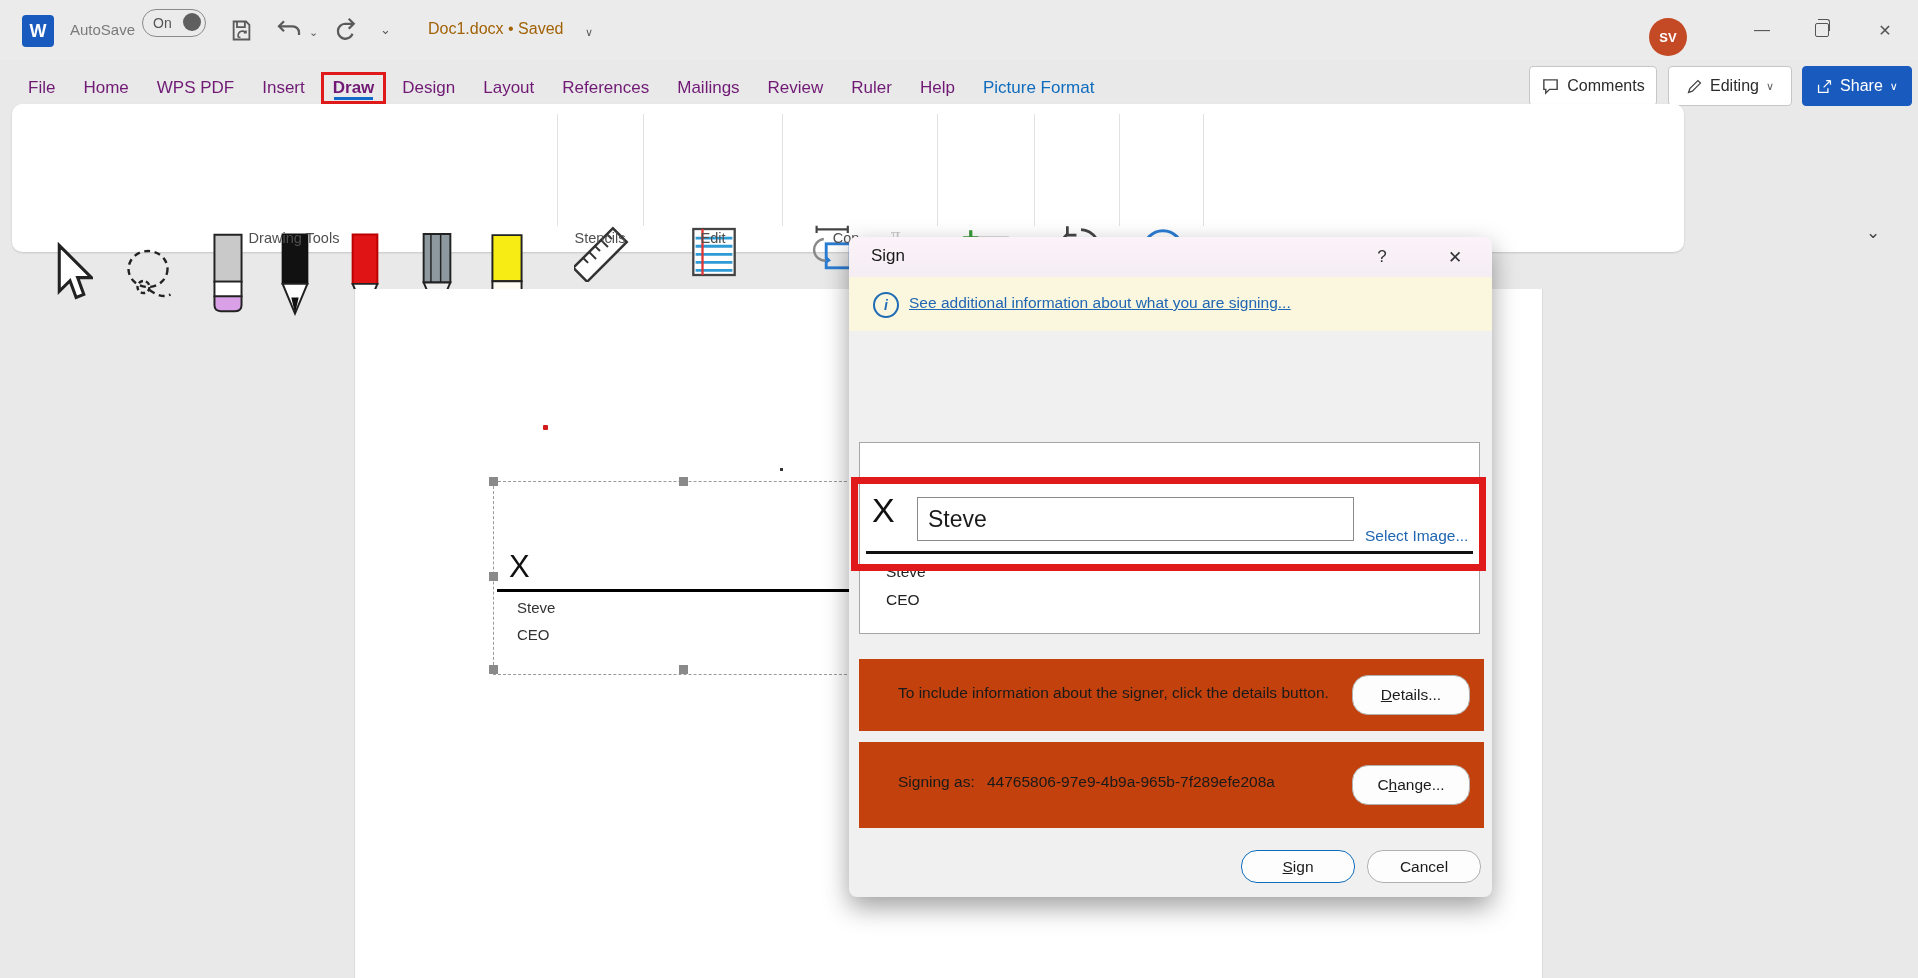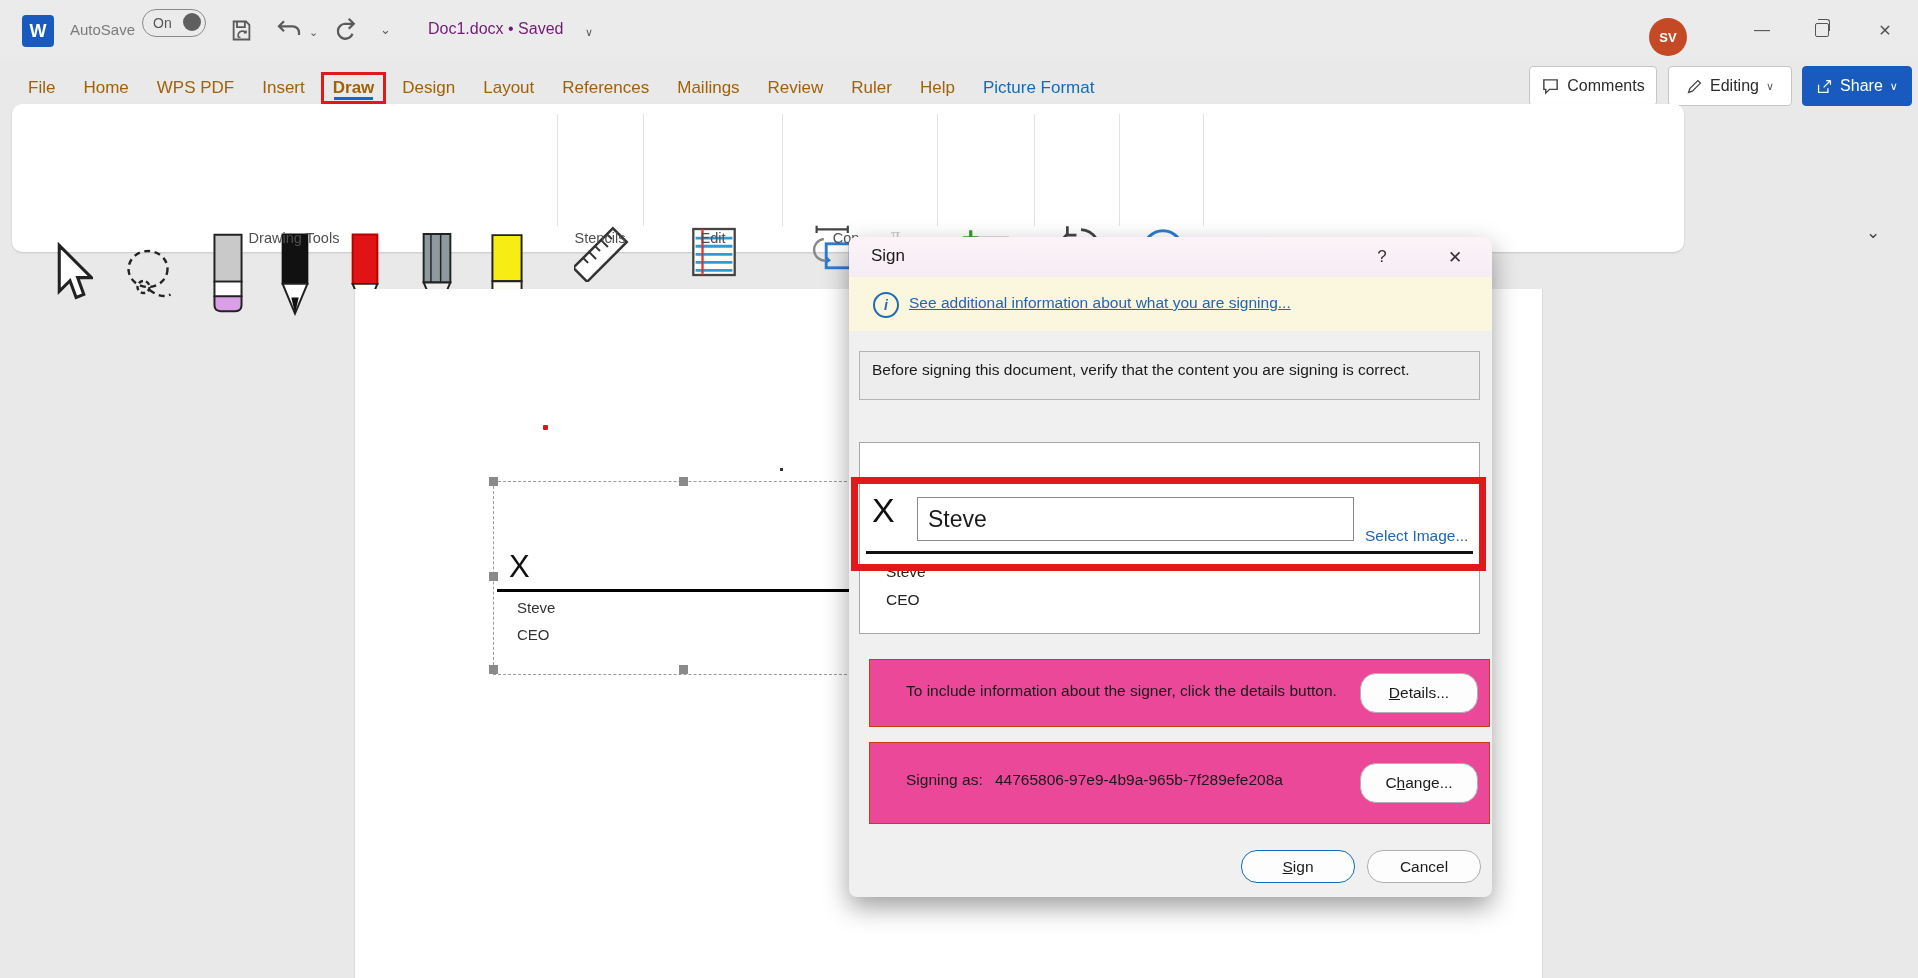--- a/index.html
+++ b/index.html
@@ -10,34 +10,34 @@
   .titlebar{left:0;top:0;width:1918px;height:60px;background:#ebebeb;}
   .word-logo{left:22px;top:15px;width:32px;height:32px;background:#185abd;border-radius:4px;
              color:#fff;font-weight:bold;font-size:18px;display:flex;align-items:center;justify-content:center;}
   .autosave-label{left:70px;top:21px;font-size:15px;color:#7a7a7a;}
   .toggle{left:142px;top:9px;width:62px;height:26px;border:1.5px solid #8a8a8a;border-radius:14px;
           display:flex;align-items:center;}
   .toggle .on{font-size:14px;color:#555;margin-left:10px;}
   .knob{width:18px;height:18px;border-radius:50%;background:#5f5f5f;position:absolute;right:4px;top:3px;}
   .tb-icon{color:#5a5a5a;display:flex;align-items:center;justify-content:center;}
   .tb-chevron{font-size:11px;color:#5a5a5a;}
-  .doc-title{left:428px;top:20px;font-size:16px;color:#701a75;}
+  .doc-title{left:428px;top:20px;font-size:16px;color:#a16207;}
   .searchbox{left:713px;top:13px;width:517px;height:44px;background:#fcfcfc;border:1px solid #ddd;
              border-radius:6px;display:flex;align-items:center;}
   .searchbox .ph{color:#8f8f8f;font-size:17px;margin-left:14px;}
   .avatar{left:1649px;top:18px;width:38px;height:38px;border-radius:50%;background:#c44a26;color:#fff;
           font-size:13px;font-weight:bold;display:flex;align-items:center;justify-content:center;}
   .winctl{width:46px;height:44px;top:8px;display:flex;align-items:center;justify-content:center;
           color:#555;font-size:16px;}
   .restore-glyph{width:12px;height:12px;border:1.5px solid #555;border-radius:2px;position:relative;}
   .restore-glyph:before{content:"";position:absolute;left:2px;top:-5px;width:11px;height:11px;
           border:1.5px solid #555;border-left:none;border-bottom:none;border-radius:0 3px 0 0;}
   
   .tabrow{left:14px;top:62px;height:52px;display:flex;align-items:center;}
-  .tab{padding:6px 14px;font-size:17px;color:#a16207;position:relative;white-space:nowrap;}
+  .tab{padding:6px 14px;font-size:17px;color:#701a75;position:relative;white-space:nowrap;}
   .tab.draw{font-weight:bold;border:3px solid #e01a1a;padding:3px 9px;margin:0 2px;}
   .tab.draw:after{content:"";position:absolute;left:10px;right:10px;bottom:1px;height:3px;background:#1168c9;}
   .tab.context{color:#0f6cbd;}
   .pillbtn{top:66px;height:38px;border:1px solid #c6c6c6;background:#fff;border-radius:4px;
            display:flex;align-items:center;justify-content:center;font-size:16px;color:#2b2b2b;gap:7px;}
   .sharebtn{background:#185abd;border-color:#185abd;color:#fff;}
   
   .ribbon{left:12px;top:104px;width:1672px;height:148px;background:#fff;border-radius:10px;
           box-shadow:0 1px 2px rgba(0,0,0,.15);}
   .sep{top:10px;width:1px;height:112px;background:#e1e1e1;}
@@ -75,21 +75,21 @@
   .sigbox{left:10px;top:205px;width:619px;height:190px;background:#fff;border:1px solid #a6a6a6;}
   .sig-x{left:12px;top:48px;font-size:34px;color:#111;}
   .sig-input{left:57px;top:54px;width:425px;height:42px;border:1px solid #8a8a8a;background:#fff;
              font-family:"Liberation Sans",sans-serif;font-size:23px;color:#1a1a1a;padding:0 0 0 10px;outline:none;position:absolute;}
   .select-image{left:505px;top:84px;font-size:15.5px;color:#2066b2;}
   .sig-line{left:6px;top:108px;width:607px;height:3px;background:#111;}
   .sig-name{left:26px;top:120px;font-size:15.5px;color:#222;}
   .sig-role{left:26px;top:148px;font-size:15.5px;color:#222;}
   .red-annot{border:7px solid #e01a1a;z-index:60;}
   .annot-sig{left:2px;top:240px;width:621px;height:80px;}
-  .dlg-rowbox{left:20px;width:619px;border:1px solid #c2410c;background:#ec4899;}
+  .dlg-rowbox{left:10px;width:619px;border:3px solid #c2410c;background:#c2410c;}
   .details-box{top:422px;height:66px;}
   .signing-box{top:505px;height:80px;}
   .rowtext{position:absolute;left:36px;font-size:15.5px;color:#1a1a1a;white-space:nowrap;}
   .dlg-btn{position:absolute;background:#fdfdfd;border:1px solid #b0b0b0;border-radius:16px;
            font-size:15.5px;color:#1b1b1b;display:flex;align-items:center;justify-content:center;
            font-family:"Liberation Sans",sans-serif;}
   .rowbtn{left:490px;width:118px;height:40px;}
   .sign-btn{left:392px;top:613px;width:114px;height:33px;border:1px solid #0f6cbd;}
   .cancel-btn{left:518px;top:613px;width:114px;height:33px;}
   .u{text-decoration:underline;}
@@ -357,23 +357,20 @@
       <div class="abs dlg-close">
           <span>✕</span>
         </div>
     </div>
 
     <div class="abs infobar">
       <div class="abs info-icon">i</div>
       <a class="abs info-link">See additional information about what you are signing...</a>
     </div>
 
-    <div class="abs dlg-msgbox">
-      <span>Before signing this document, verify that the content you are signing is correct.</span>
-    </div>
 
 
     <div class="abs sigbox">
       <div class="abs sig-x">X</div>
       <input class="sig-input" value="Steve" style="">
       <a class="abs select-image">Select Image...</a>
       <div class="abs sig-line"></div>
       <div class="abs sig-name">Steve</div>
       <div class="abs sig-role">CEO</div>
     </div>

